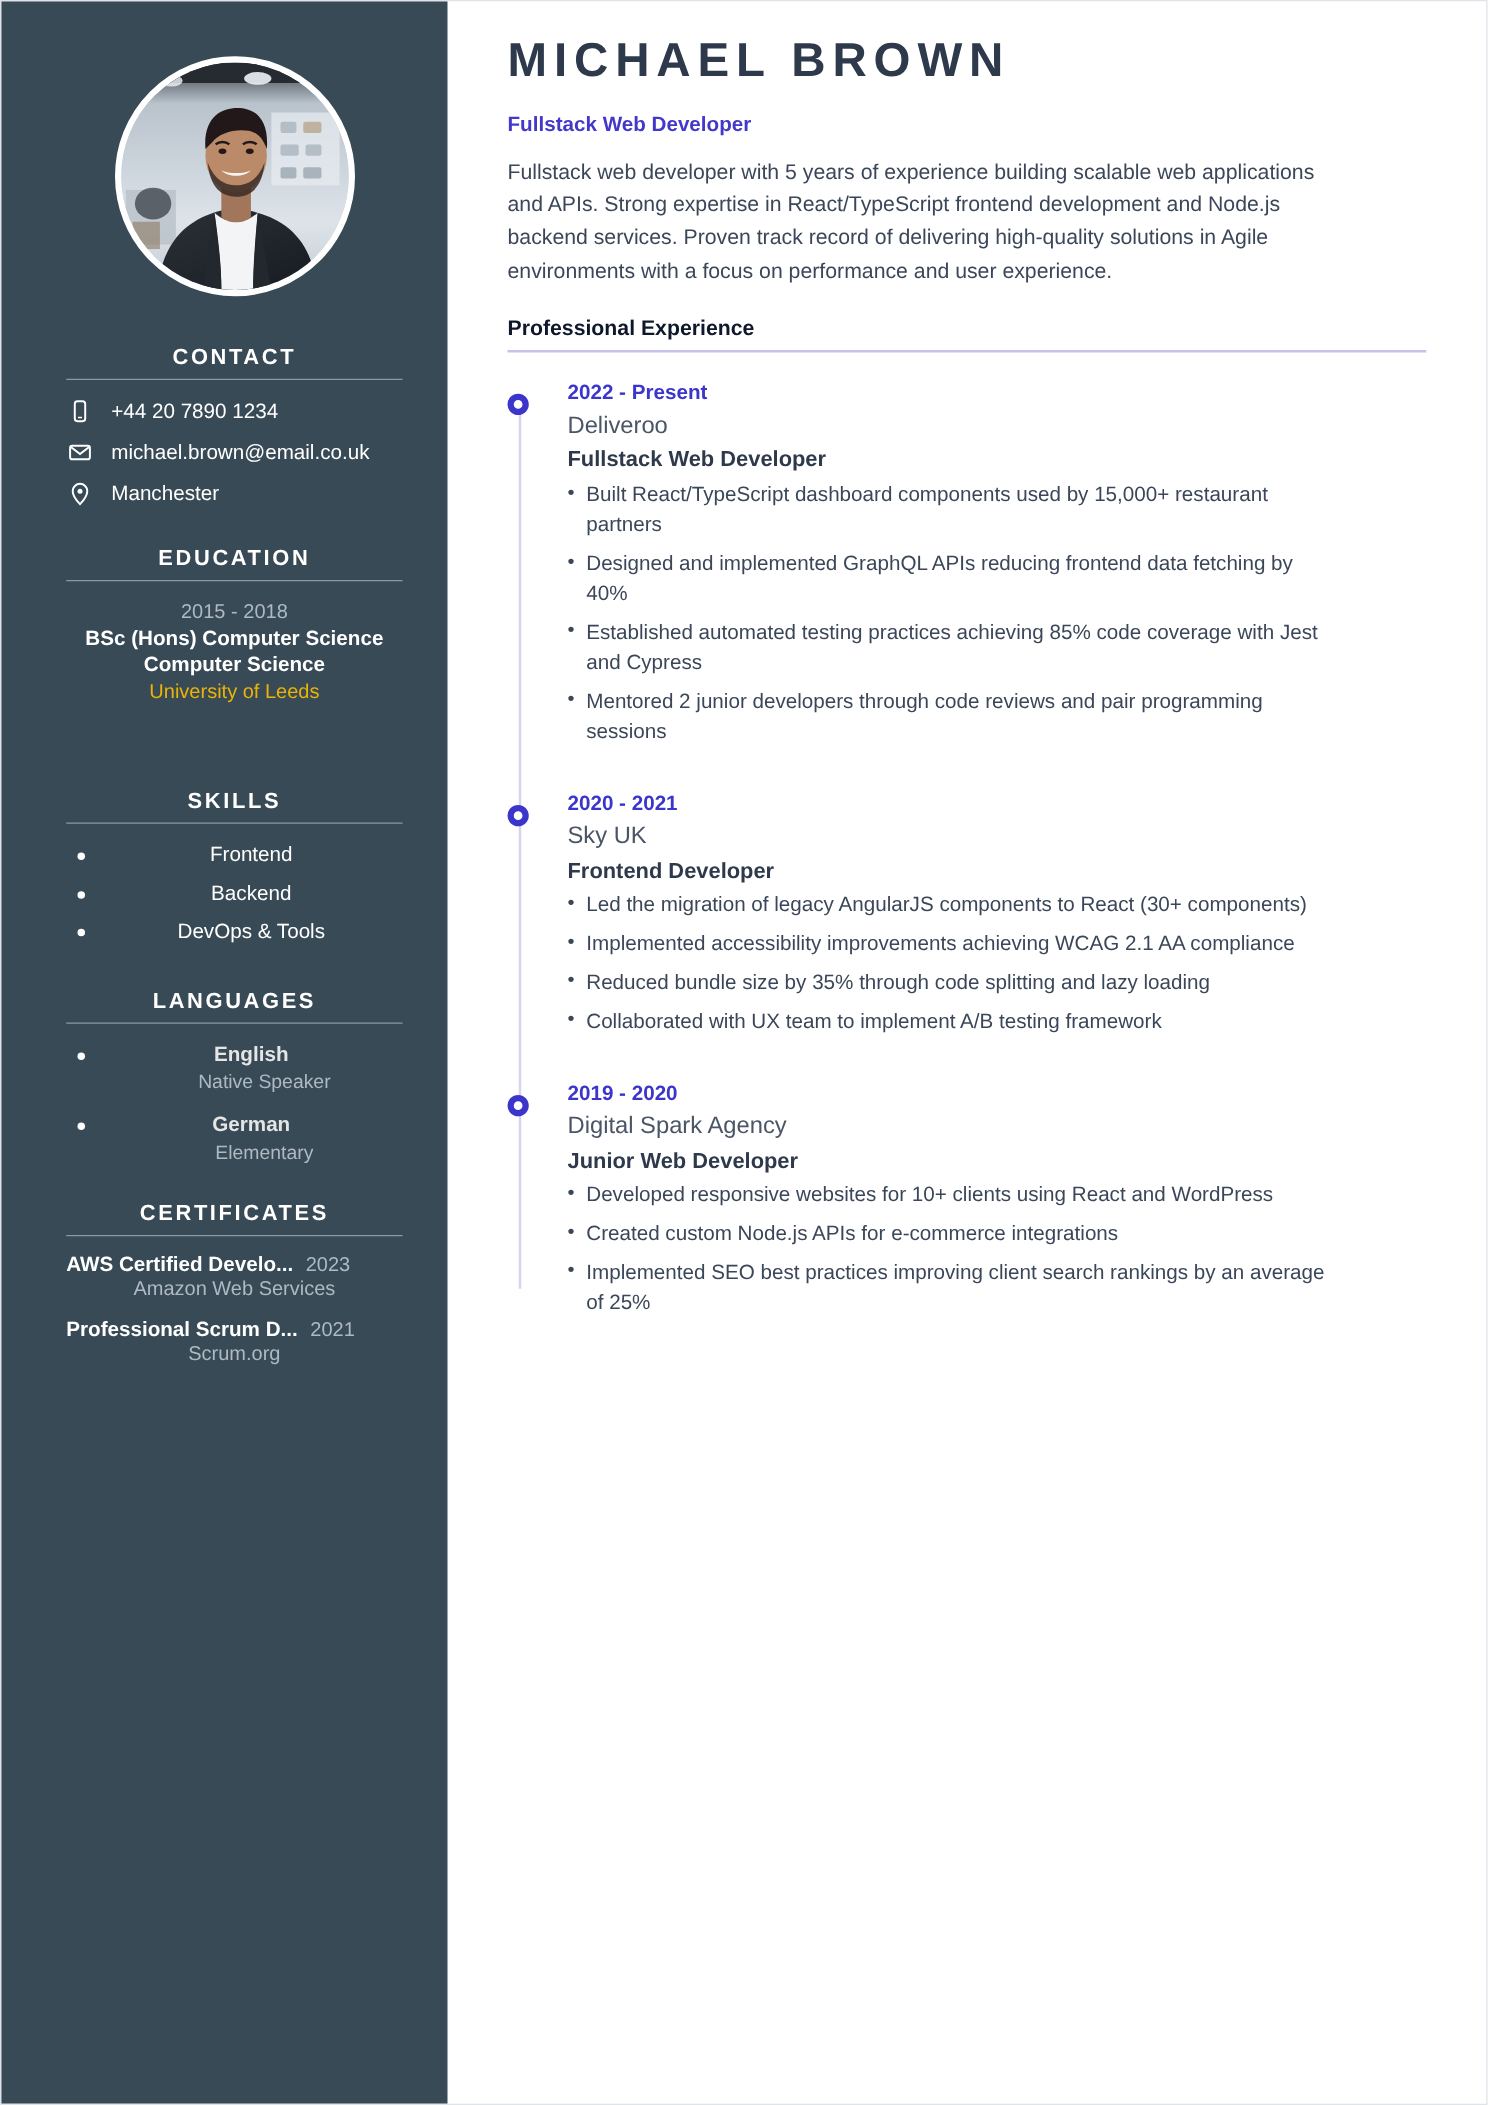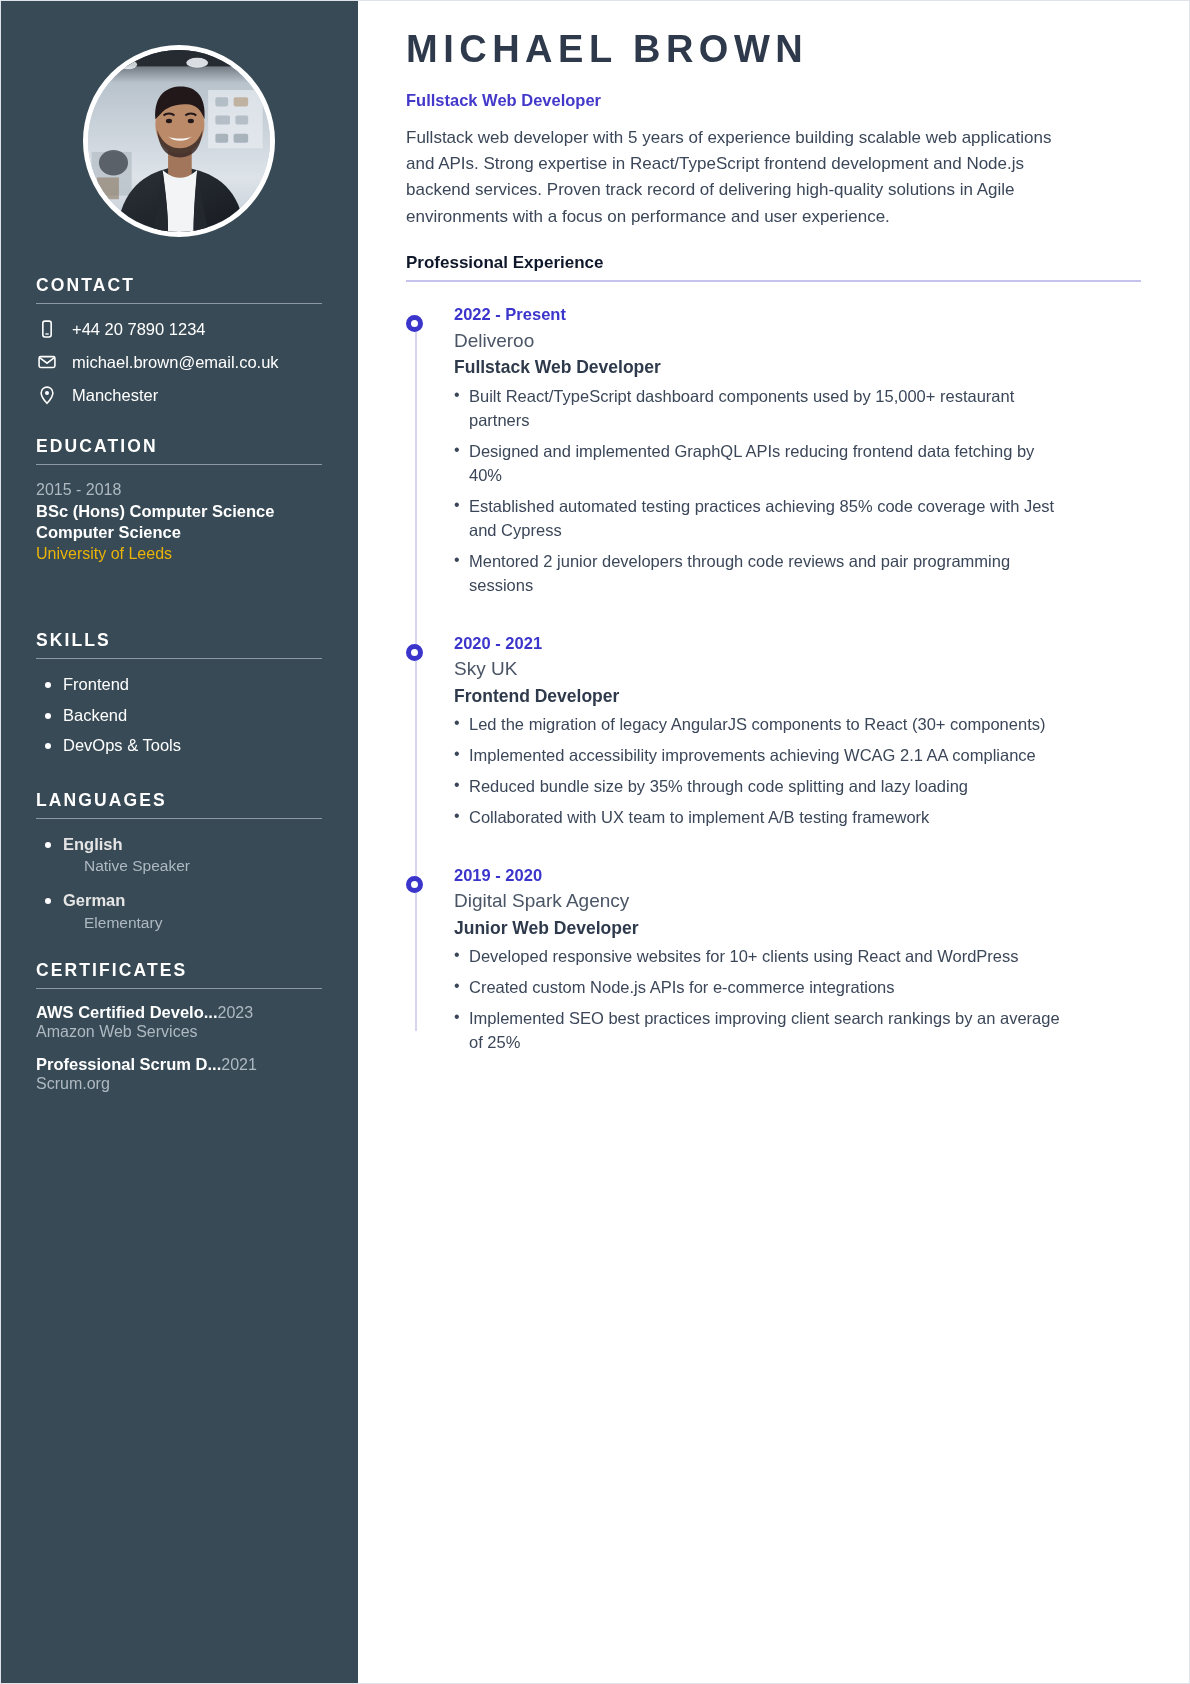--- a/index.html
+++ b/index.html
@@ -18,22 +18,23 @@
     display: flex;
     overflow: hidden;
   }
 
   
   .sidebar {
     width: 357px;
     flex: 0 0 357px;
     background: #37474f;
     background: #384a55;
-    padding: 40px 36px 40px 35px;
+    padding: 40px 36px 40px 52px;
     color: #ffffff;
+    text-align: center;
   }
   .avatar-wrap {
     display: flex;
     justify-content: center;
     margin-top: 4px;
     margin-bottom: 38px;
   }
   .avatar {
     width: 192px;
     height: 192px;
@@ -99,21 +100,21 @@
     left: 9px; top: 9px;
     width: 6px; height: 6px;
     border-radius: 50%;
     background: #ffffff;
   }
   .lang-name { font-weight: bold; font-size: 16.5px; color: #e5e5e5; }
   .lang-level { font-size: 15.5px; color: #aeb9c2; padding-left: 21px; margin-top: 1px; }
   ul.side-ul li.lang-item { margin-bottom: 12px; }
 
   .cert-item { margin-bottom: 14px; }
-  .cert-top { display: flex; align-items: baseline; }
+  .cert-top { display: flex; align-items: baseline; gap: 10px; }
   .cert-name {
     font-size: 16.5px; font-weight: bold; color: #ffffff;
     max-width: 215px;
     white-space: nowrap; overflow: hidden; text-overflow: ellipsis;
   }
   .cert-year { font-size: 16px; color: #aeb9c2; white-space: nowrap; }
   .cert-issuer { font-size: 16px; color: #aeb9c2; margin-top: 1px; }
 
   
   .main {

